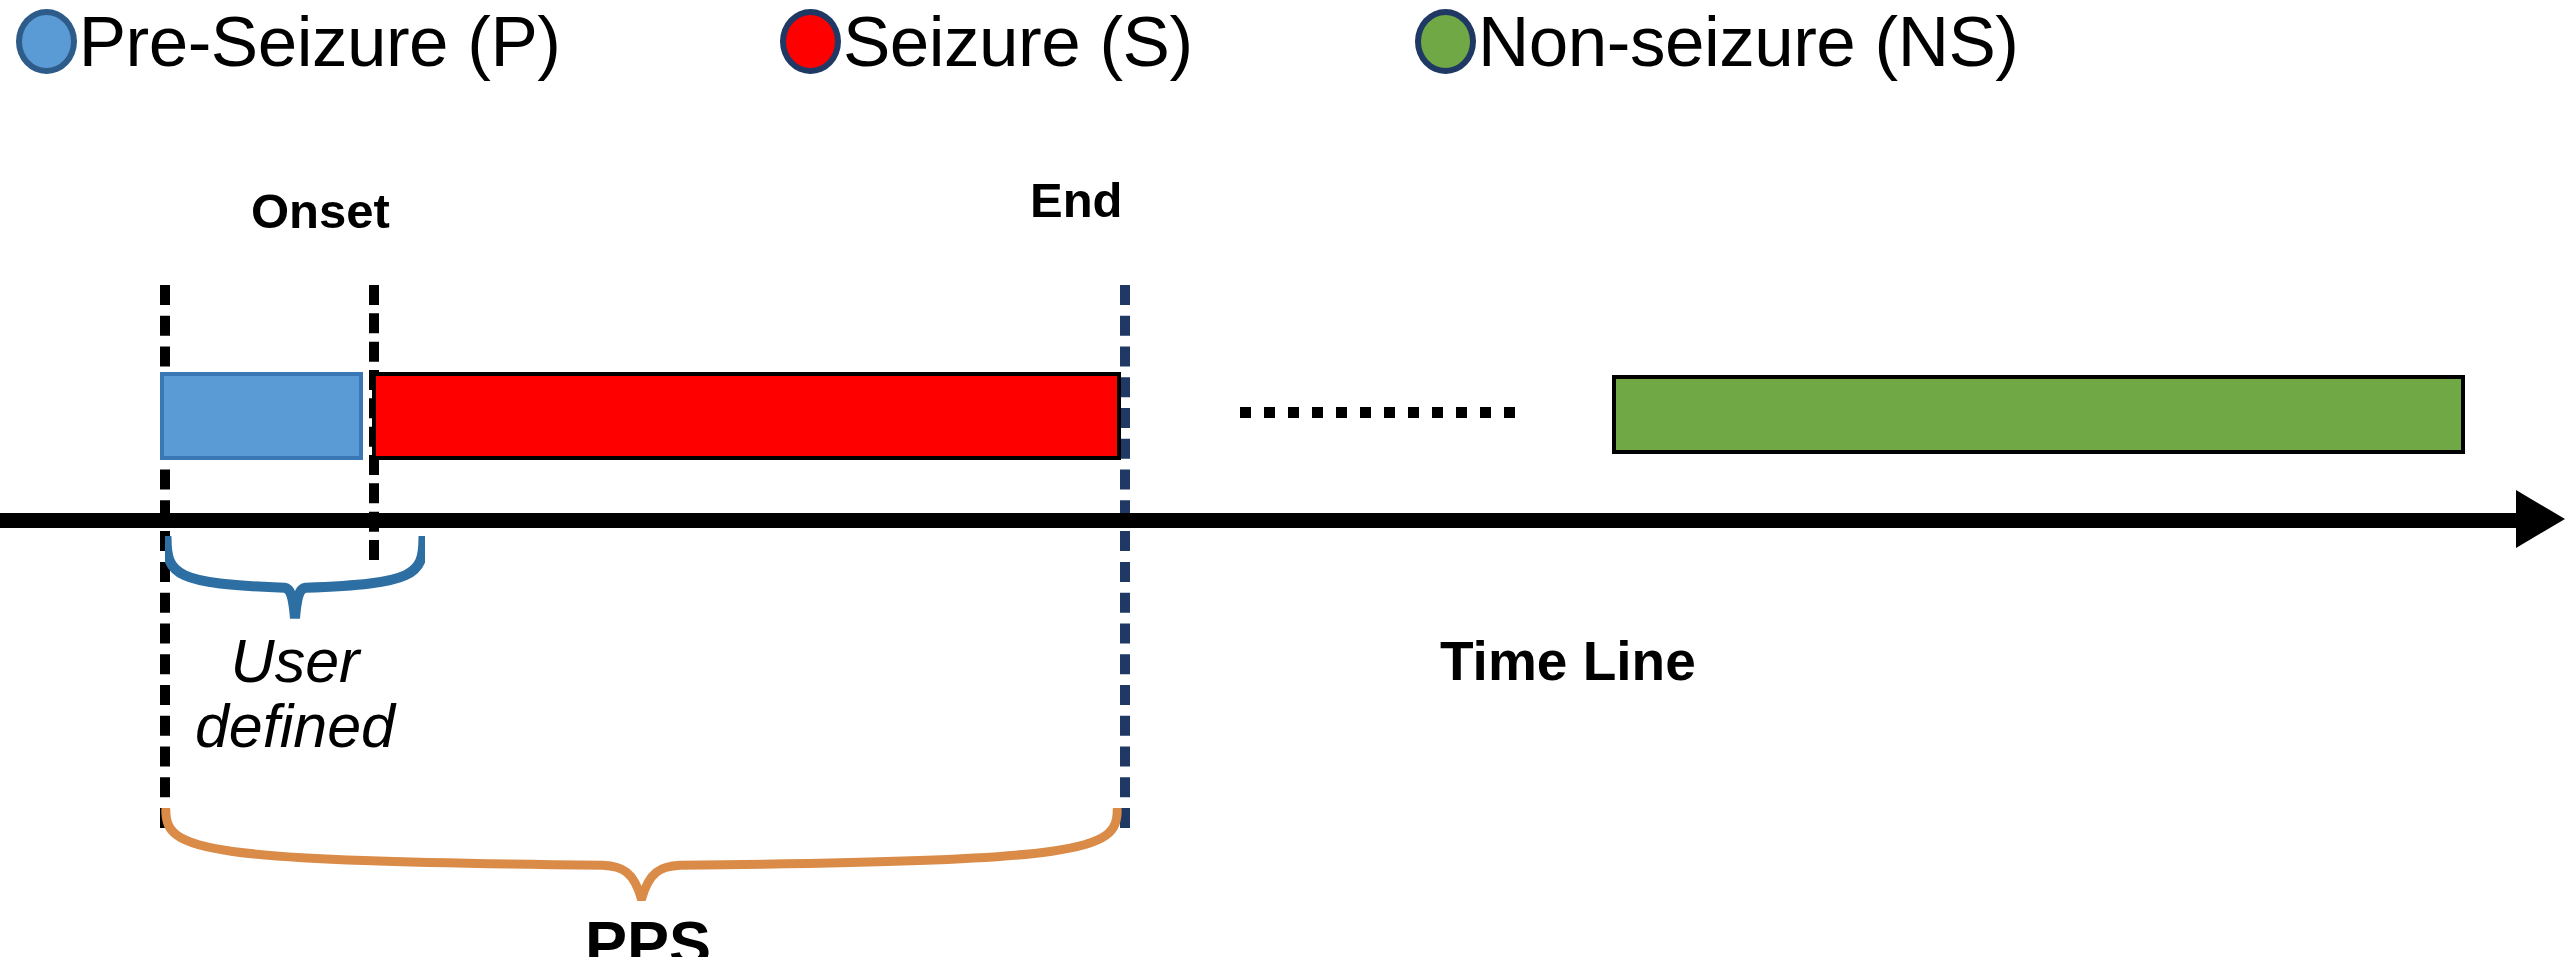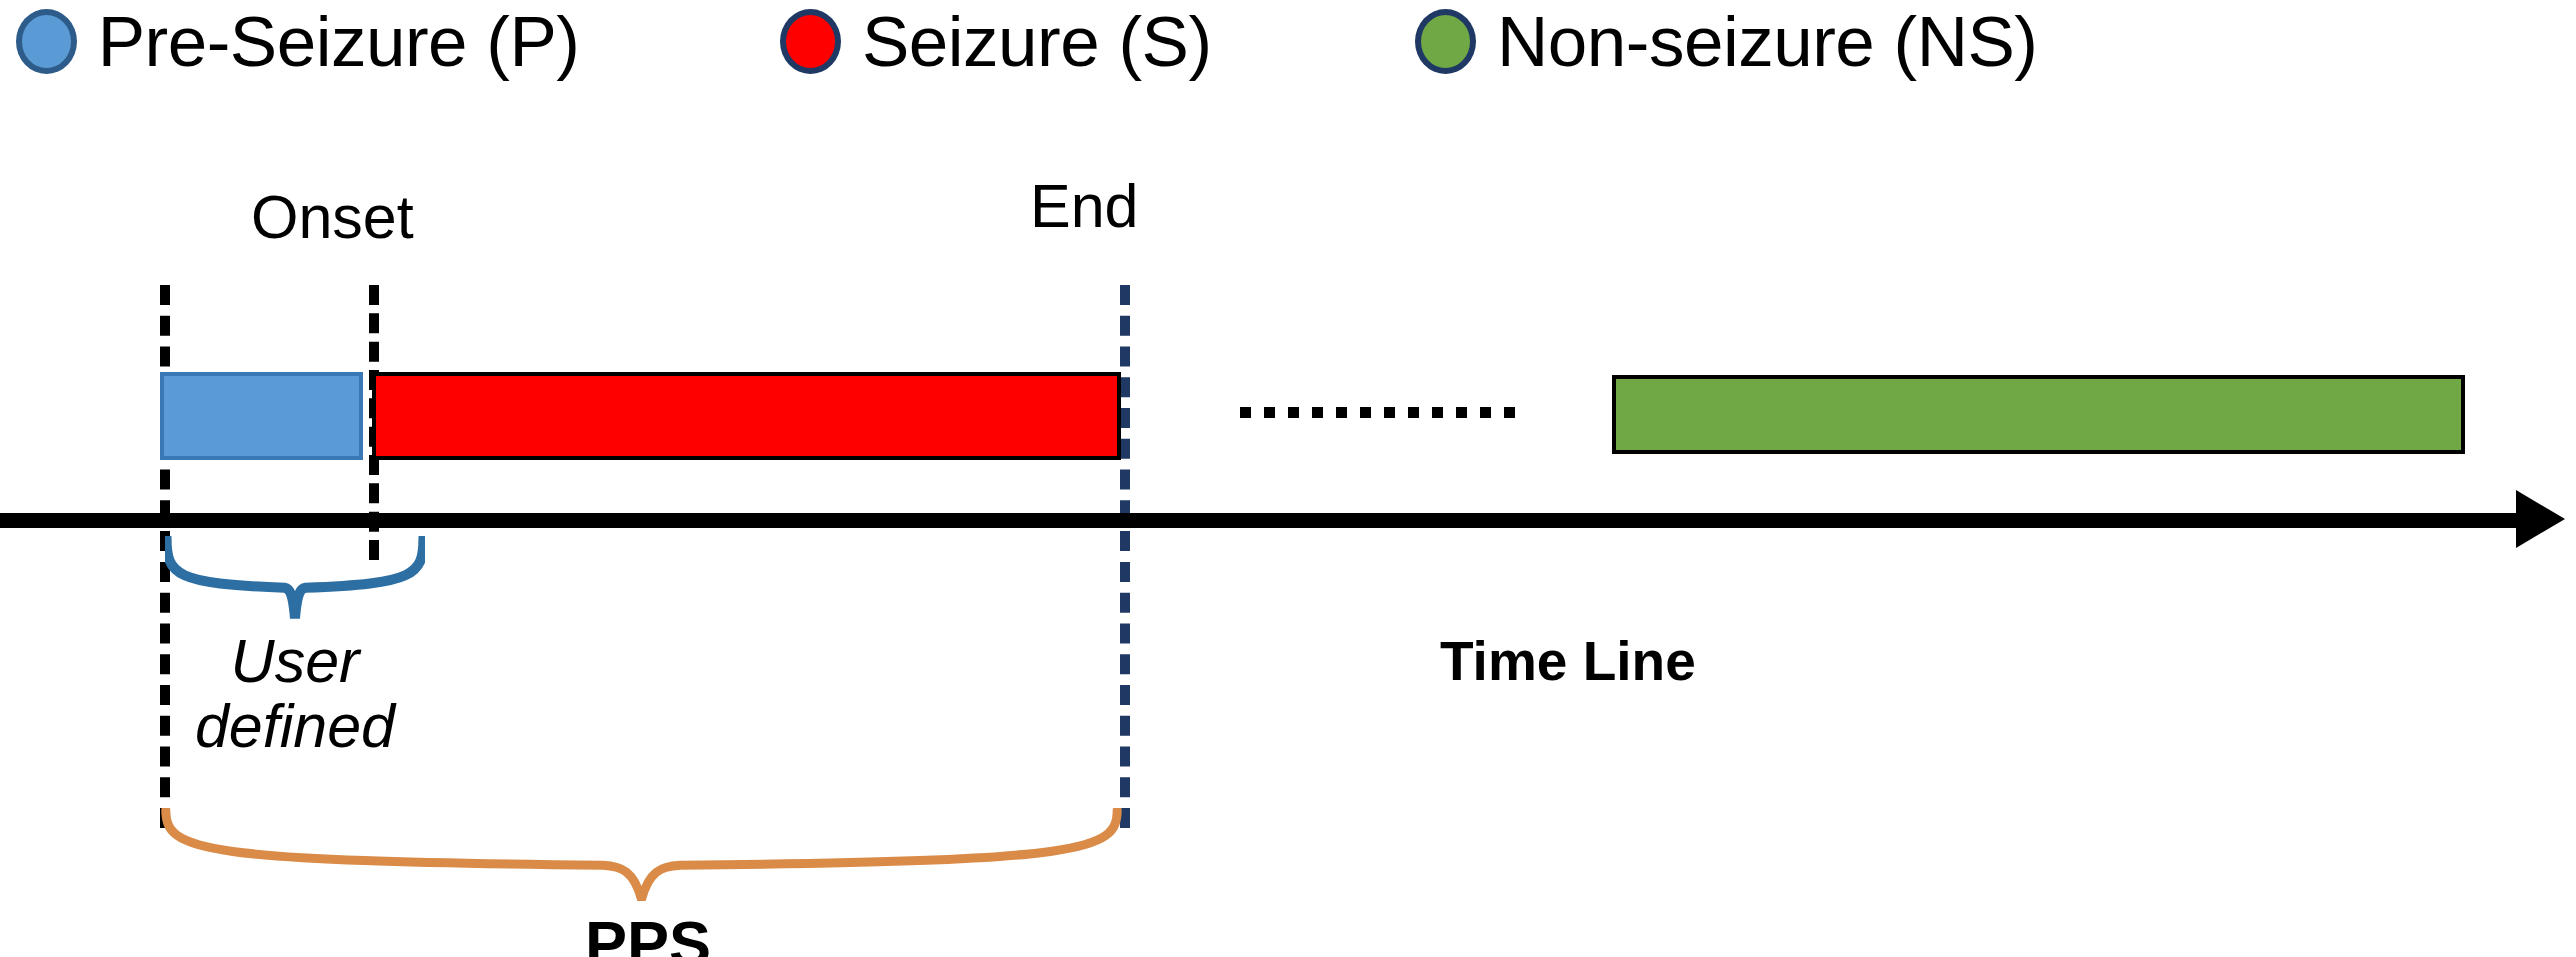--- a/index.html
+++ b/index.html
@@ -29,38 +29,39 @@
   .legend-dot {
     width: 61px;
     height: 65px;
     border-radius: 50%;
     box-sizing: border-box;
     flex: 0 0 auto;
   }
   .legend-label {
     font-size: 71px;
     line-height: 1;
-    margin-left: 21px;
+    margin-left: 2px;
     letter-spacing: -0.5px;
   }
 
   
   .vline {
     position: absolute;
     width: 0;
     border-left-style: dashed;
     border-left-width: 10.8px;
   }
 
   
   .tick-label {
     position: absolute;
-    font-size: 61px;
+    font-size: 49px;
     line-height: 1;
     white-space: nowrap;
+    font-weight: bold;
   }
 
   
   .bar {
     position: absolute;
     box-sizing: border-box;
   }
 
   
   .dots {

